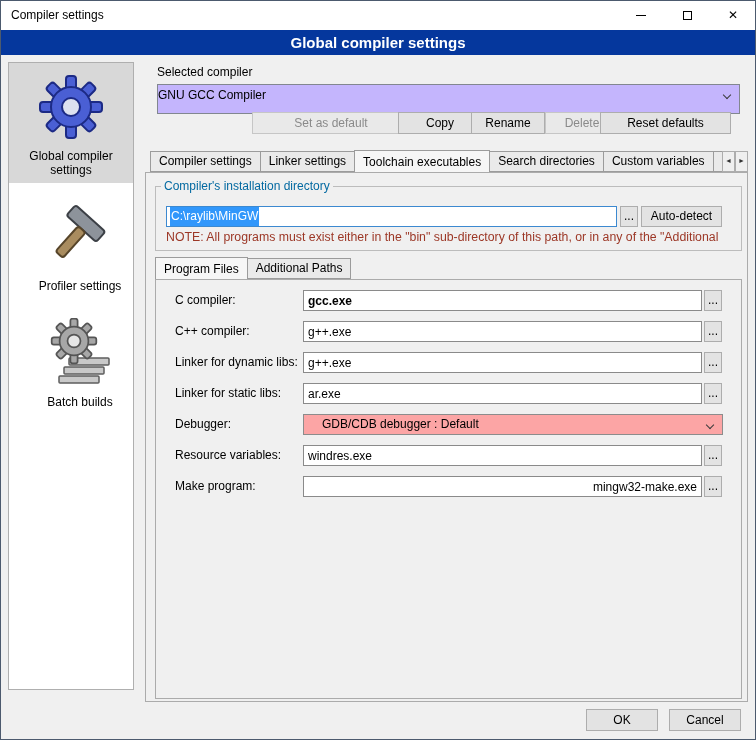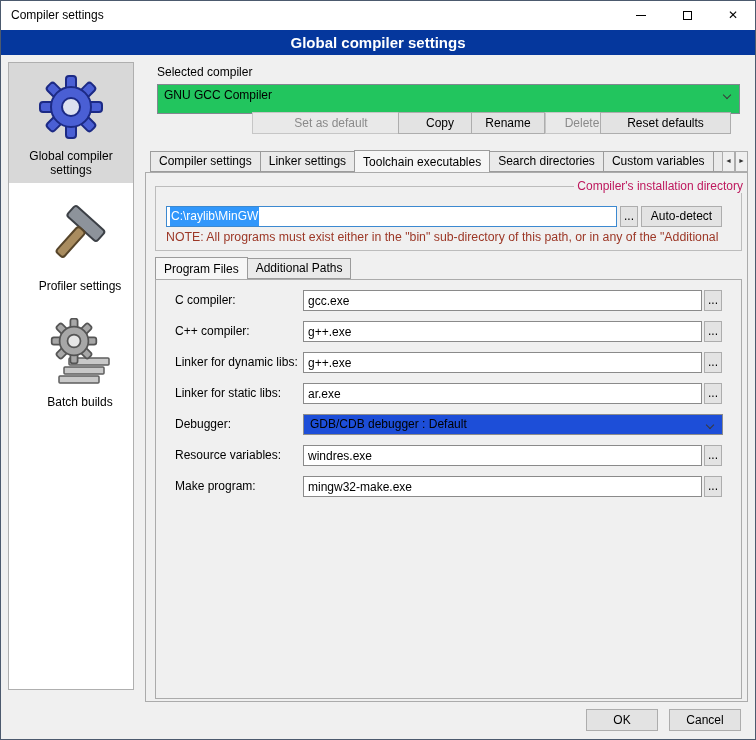--- a/index.html
+++ b/index.html
@@ -26,40 +26,40 @@
   .sidebar { position:absolute; left:8px; top:62px; width:126px; height:628px; background:#fff; border:1px solid #AFAFAF; }
   .side-item { text-align:center; padding:8px 2px 6px; }
   .side-item + .side-item { margin-top:10px;padding-left:20px; }
   .side-item.selected { background:#D8D8D8; }
   .side-icon { height:72px; display:flex; align-items:center; justify-content:center; }
   .side-label { font-size:12px; line-height:14px; margin-top:6px; color:#000; }
 
   .slabel, .rlabel { position:absolute; font-size:12px; color:#000; white-space:nowrap; }
 
   
-  .combo { position:absolute; background:#22c55e; border:1px solid #828790; font-size:12px; line-height:20px; padding-left:6px; height:30px; white-space:nowrap; }
-  .dropdown { position:absolute; background:#1d4ed8; border:1px solid #8C8C8C; font-size:12px; line-height:19px; padding-left:6px; height:21px; white-space:nowrap; }
+  .combo { position:absolute; background:#c4b5fd; border:1px solid #828790; font-size:12px; line-height:20px; height:30px; white-space:nowrap; }
+  .dropdown { position:absolute; background:#fca5a5; border:1px solid #8C8C8C; font-size:12px; line-height:19px; padding-left:18px; height:21px; white-space:nowrap; }
   .chev { position:absolute; right:9px; top:7px; width:6px; height:6px; border-right:1.4px solid #3A3A3A; border-bottom:1.4px solid #3A3A3A; transform:rotate(45deg); }
 
   
   .btn { position:absolute; background:#E3E3E3; border:1px solid #ADADAD; font-size:12px; color:#000; text-align:center; height:22px; line-height:20px; cursor:default; white-space:nowrap; overflow:hidden; }
   .btn.disabled { color:#8A8A8A; border-color:#C6C6C6; background:#E9E9E9; }
   .btn.small { height:21px; line-height:18px; }
   .scrollbtn { font-size:7px; line-height:18px; color:#333; background:#EFEFEF; }
 
   
   .tabstrip { position:absolute; display:flex; align-items:flex-end; height:23px; overflow:hidden; z-index:5; }
   .tab { height:21px; background:#EAEAEA; border:1px solid #9B9B9B; padding:0 8px; font-size:12px; line-height:19px; white-space:nowrap; }
   .tab + .tab { margin-left:-1px; }
   .tab.active { height:23px; background:#F6F6F6; border-bottom:0; margin-bottom:-1px; position:relative; z-index:6; line-height:22px; }
 
   .pane { position:absolute; background:#F0F0F0; border:1px solid #ABABAB; z-index:1; }
 
   fieldset.groupbox { position:absolute; border:1px solid #BCBCBC; background:transparent; }
-  fieldset.groupbox legend { font-size:12px; padding:0 3px; margin-left:5px; color:#be185d;text-align:right; }
+  fieldset.groupbox legend { font-size:12px; padding:0 3px; margin-left:5px; color:#0369a1; }
 
   .path-input { position:absolute; background:#fff; border:1px solid #3C89D0; height:21px; font-size:12px; padding-left:3px; line-height:18px; overflow:hidden; }
   .selhl { background:#3197FB; color:#fff; padding:6px 1px; }
 
   .note { position:absolute; color:#9C3726; font-size:12.3px; white-space:nowrap; overflow:hidden; }
 
   .tinput { position:absolute; background:#fff; border:1px solid #8A8A8A; font-size:12px; padding:0 4px; height:21px; font-family:"Liberation Sans", sans-serif; color:#000; }
 </style>
 </head>
 <body>
@@ -172,21 +172,21 @@
 <div class="note" style="left:166px;top:230px;width:568px;z-index:3">NOTE: All programs must exist either in the "bin" sub-directory of this path, or in any of the "Additional</div>
 
 <div class="pane" style="left:155px;top:279px;width:587px;height:420px;z-index:2"></div>
 
 <div class="tabstrip" style="left:155px;top:256px;width:300px">
   <div class="tab active"><span>Program Files</span></div>
   <div class="tab"><span>Additional Paths</span></div>
 </div>
 
 <span class="rlabel" style="left:175px;top:293px;z-index:3">C compiler:</span>
-<input class="tinput" style="left: 303px; top: 290px; width: 399px; z-index: 3;" value="gcc.exe">
+<input class="tinput" style="left: 303px; top: 290px; width: 399px; z-index: 3; font-weight: bold;" value="gcc.exe">
 <div class="btn small" style="left:704px;top:290px;width:18px;z-index:3">...</div>
 
 <span class="rlabel" style="left:175px;top:324px;z-index:3">C++ compiler:</span>
 <input class="tinput" style="left: 303px; top: 321px; width: 399px; z-index: 3;" value="g++.exe">
 <div class="btn small" style="left:704px;top:321px;width:18px;z-index:3">...</div>
 
 <span class="rlabel" style="left:175px;top:355px;z-index:3">Linker for dynamic libs:</span>
 <input class="tinput" style="left: 303px; top: 352px; width: 399px; z-index: 3;" value="g++.exe">
 <div class="btn small" style="left:704px;top:352px;width:18px;z-index:3">...</div>
 
@@ -198,19 +198,19 @@
 <div class="dropdown" style="left:303px;top:414px;width:420px;z-index:3">
   <span>GDB/CDB debugger : Default</span>
   <span class="chev"></span>
 </div>
 
 <span class="rlabel" style="left:175px;top:448px;z-index:3">Resource variables:</span>
 <input class="tinput" style="left: 303px; top: 445px; width: 399px; z-index: 3;" value="windres.exe">
 <div class="btn small" style="left:704px;top:445px;width:18px;z-index:3">...</div>
 
 <span class="rlabel" style="left:175px;top:479px;z-index:3">Make program:</span>
-<input class="tinput" style="left: 303px; top: 476px; width: 399px; z-index: 3;" value="mingw32-make.exe">
+<input class="tinput" style="left: 303px; top: 476px; width: 399px; z-index: 3; text-align: right;" value="mingw32-make.exe">
 <div class="btn small" style="left:704px;top:476px;width:18px;z-index:3">...</div>
 
 <div class="btn" style="left:586px;top:709px;width:72px">OK</div>
 <div class="btn" style="left:669px;top:709px;width:72px">Cancel</div>
 
 <div class="frame"></div>
 
 </body></html>

